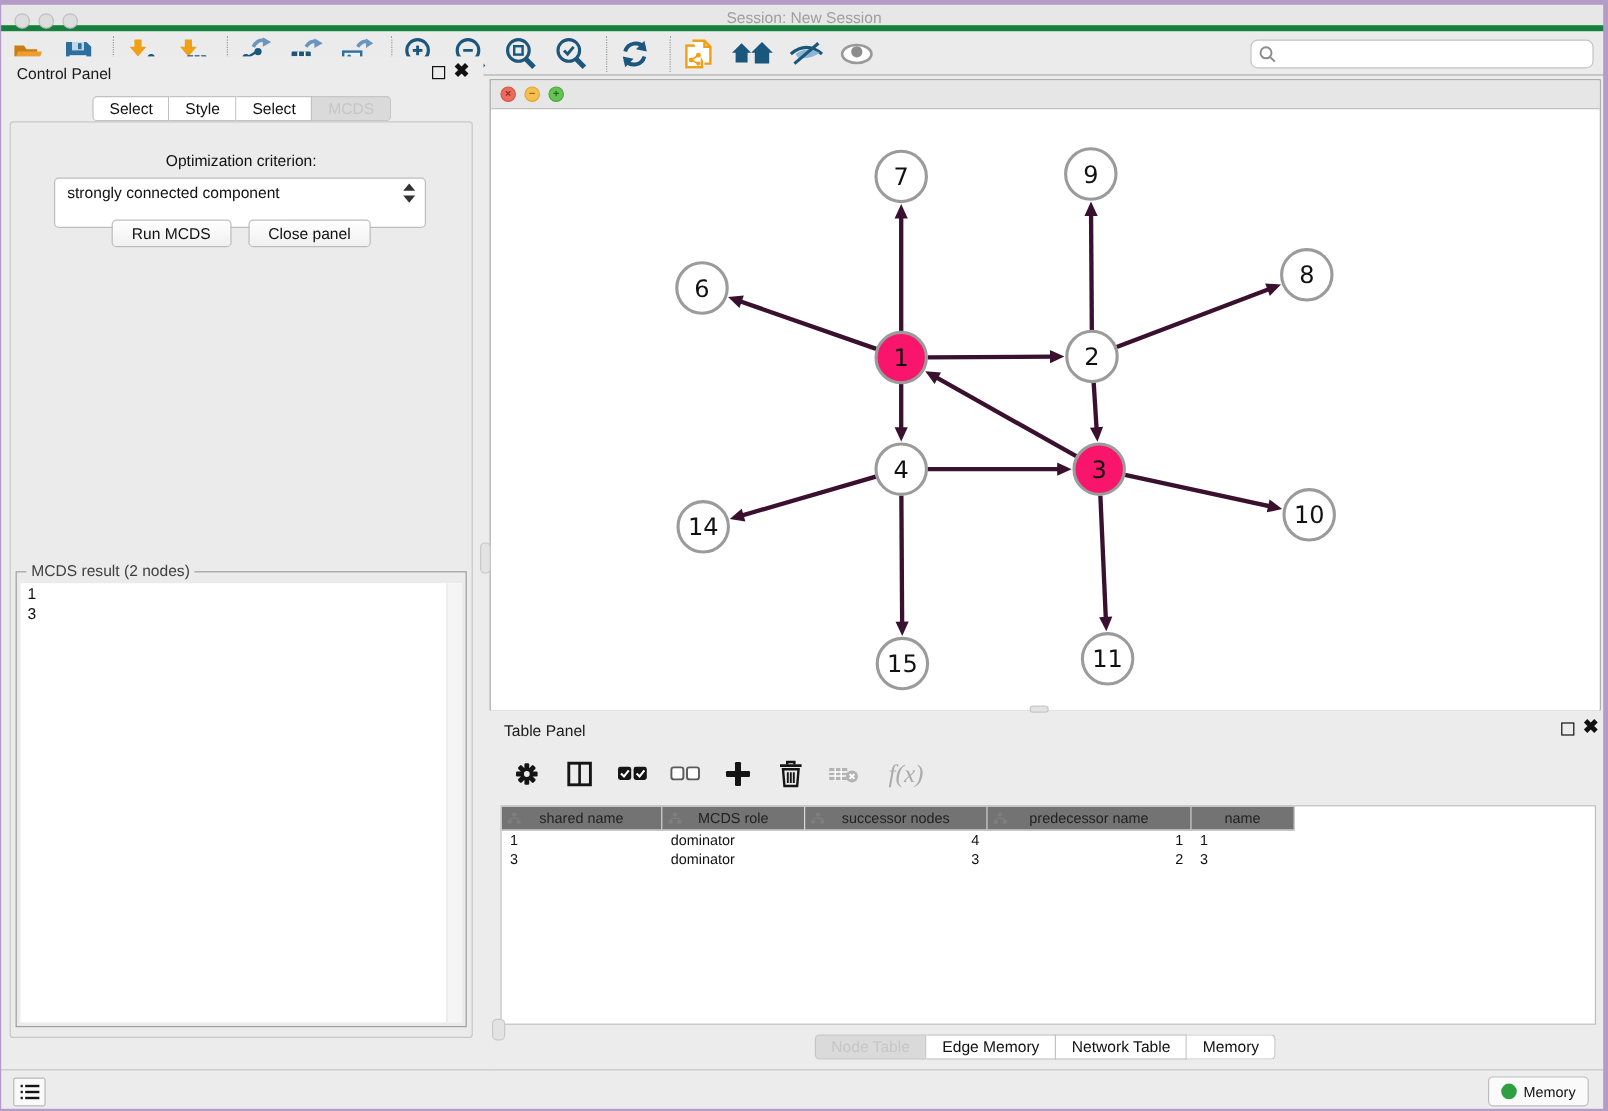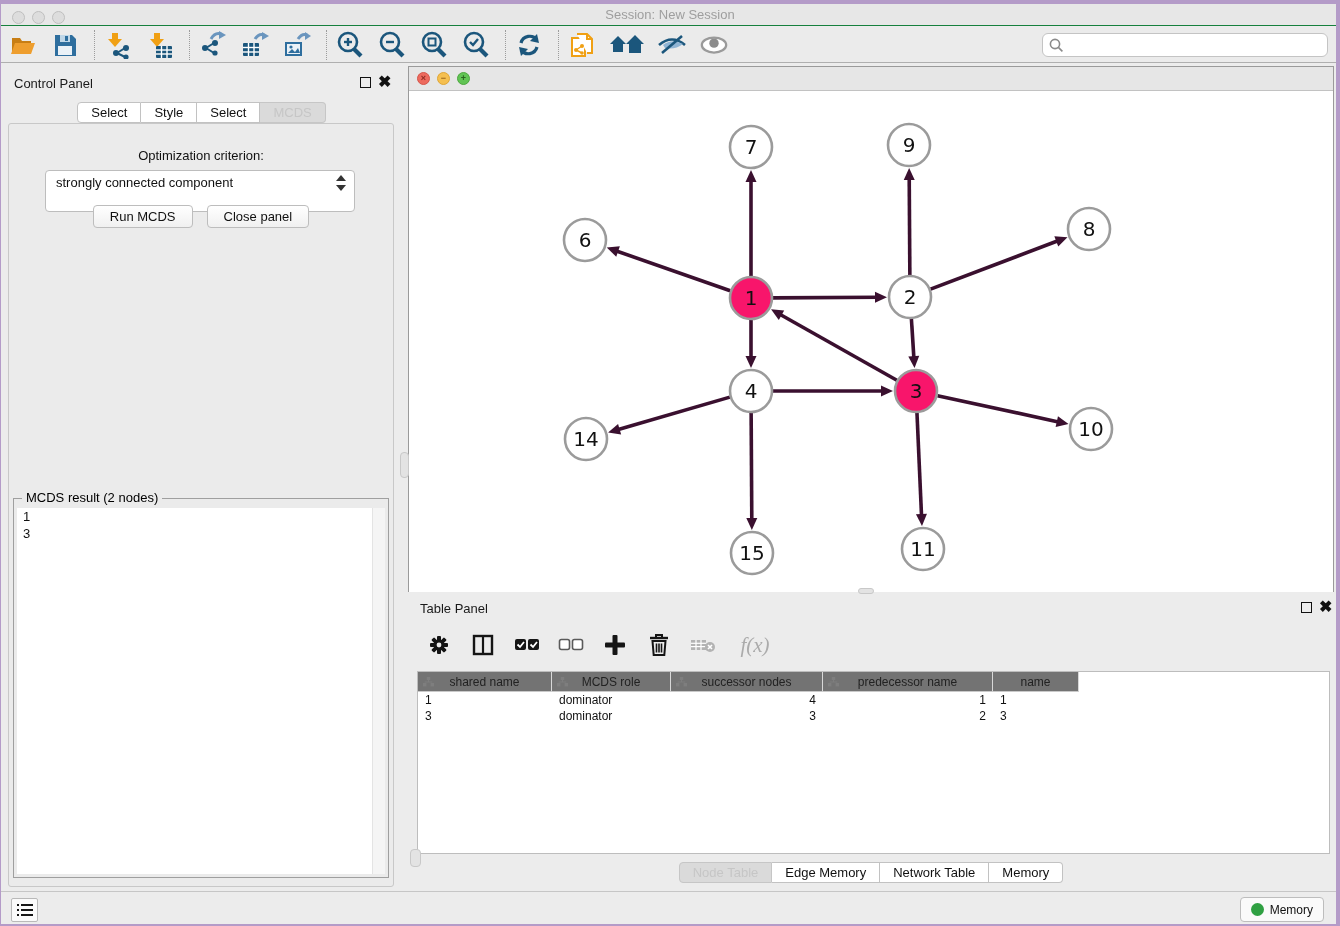--- a/index.html
+++ b/index.html
@@ -10,41 +10,41 @@
     -webkit-font-smoothing: antialiased;
   }
   
   .purple-strip { position:absolute; background:#B49BC8; z-index:50; }
   #strip-top { left:0; top:0; width:1340px; height:4px; }
   #strip-right { right:0; top:0; width:4px; height:926px; }
   #strip-bottom { left:0; bottom:0; width:1340px; height:2px; }
   #strip-left { left:0; top:0; width:1px; height:926px; }
 
   .titlebar { position:absolute; left:0; top:4px; width:1340px; height:22px;
-    background:#E7E7E7; border-bottom:1px solid #15803d; }
+    background:#E7E7E7; border-bottom:5px solid #15803d; }
   .titlebar .win-title { position:absolute; left:0; right:0; top:3px; text-align:center;
     font-size:13px; color:#9E9E9E; }
   .tl { position:absolute; top:7px; width:13px; height:13px; border-radius:50%; }
   .tl-gray { background:#DDDDDD; border:1px solid #BFBFBF; }
 
   .toolbar { position:absolute; left:0; top:27px; width:1340px; height:36px;
     background:#EBEBEB; border-bottom:1px solid #AFAFAF;
     display:flex; align-items:center; padding-left:8px; }
   .ti { width:30px; height:30px; display:flex; align-items:center; justify-content:center;
     flex:0 0 auto; margin-right:12px; }
   .tsep { height:30px; border-left:1px dotted #9C9C9C; margin:0 8px 0 2px; flex:0 0 auto; }
   .tspacer { flex:1; }
   .searchbox { position:relative; width:286px; height:24px; margin-right:12px;
     background:#FFF; border:1px solid #C4C4C4; border-radius:6px; flex:0 0 auto; }
   .searchbox svg { position:absolute; left:6px; top:4px; }
   .searchbox input { position:absolute; left:26px; top:1px; right:6px; height:20px;
     border:none; outline:none; font-size:13px; background:transparent; width:250px; }
 
   
-  .control-panel { position:absolute; left:0; top:69px; width:403px; height:828px;
+  .control-panel { position:absolute; left:0; top:47px; width:403px; height:828px;
     background:#ECECEC; }
   .panel-head { position:absolute; left:0; top:0; right:0; height:28px; }
   .panel-head .ph-title { position:absolute; left:14px; top:7px; font-size:13px; color:#1A1A1A; }
   .ph-float { position:absolute; top:8px; width:11px; height:11px;
     border:1.5px solid #111; background:transparent; }
   .ph-close { position:absolute; top:3px; font-size:16px; font-weight:bold; color:#111; line-height:20px; }
 
   .seg { display:flex; }
   .seg .tab { background:#FFF; border:1px solid #C2C2C2; border-left:none;
     padding:2px 13px 3px; font-size:13px; color:#111; height:21px; cursor:default; }
@@ -65,21 +65,21 @@
     border-left:5px solid transparent; border-right:5px solid transparent; border-bottom:6px solid #333; }
   .stepper .dn { position:absolute; bottom:1px; left:0; width:0; height:0;
     border-left:5px solid transparent; border-right:5px solid transparent; border-top:6px solid #333; }
   .btn-row { position:absolute; top:81px; left:0; right:0; display:flex; justify-content:center; gap:14px; }
   .mac-btn { background:linear-gradient(#FFFFFF,#F0F0F0); border:1px solid #BDBDBD; border-radius:4px;
     font-size:13px; color:#111; height:23px; padding:0 16px; font-family:"Liberation Sans",sans-serif; }
 
   .groupbox { position:absolute; left:4px; right:4px; top:374px; bottom:8px;
     border:1px solid #9F9F9F; }
   .groupbox .legend { position:absolute; top:-9px; left:8px; background:#EBEBEB;
-    padding:0 4px; font-size:13px; color:#000000; }
+    padding:0 4px; font-size:13px; color:#404040; }
   .result-area { position:absolute; left:3px; right:3px; top:9px; bottom:3px; background:#FFF; overflow:hidden; }
   .result-area .scrolltrack { position:absolute; right:0; top:0; bottom:0; width:13px;
     background:#F5F5F5; border-left:1px solid #E4E4E4; }
   .result-line { font-size:13px; color:#111; padding:1px 0 0 6px; line-height:16px; }
 
   
   .net-win { position:absolute; left:408px; top:66px; width:926px; height:526px;
     background:#FFF; border:1px solid #9A9A9A; }
   .net-title { position:absolute; left:0; top:0; right:0; height:24px;
     background:#E6E6E6; border-bottom:1px solid #C2C2C2; }

